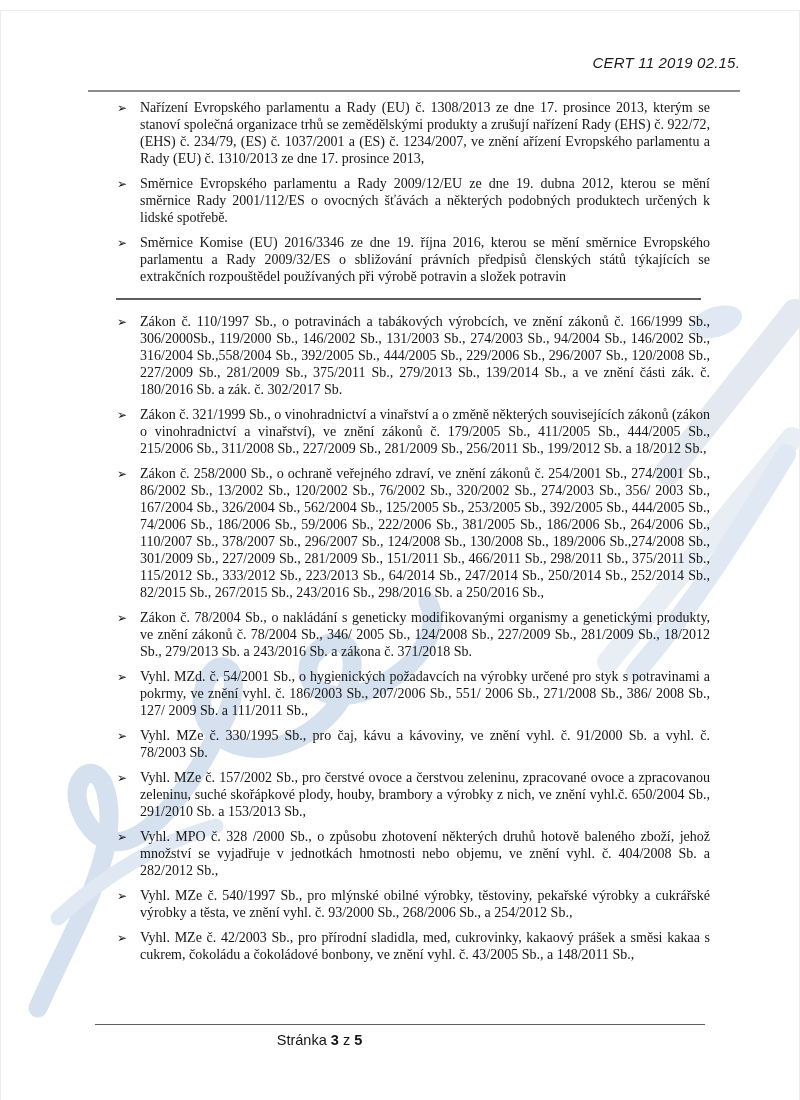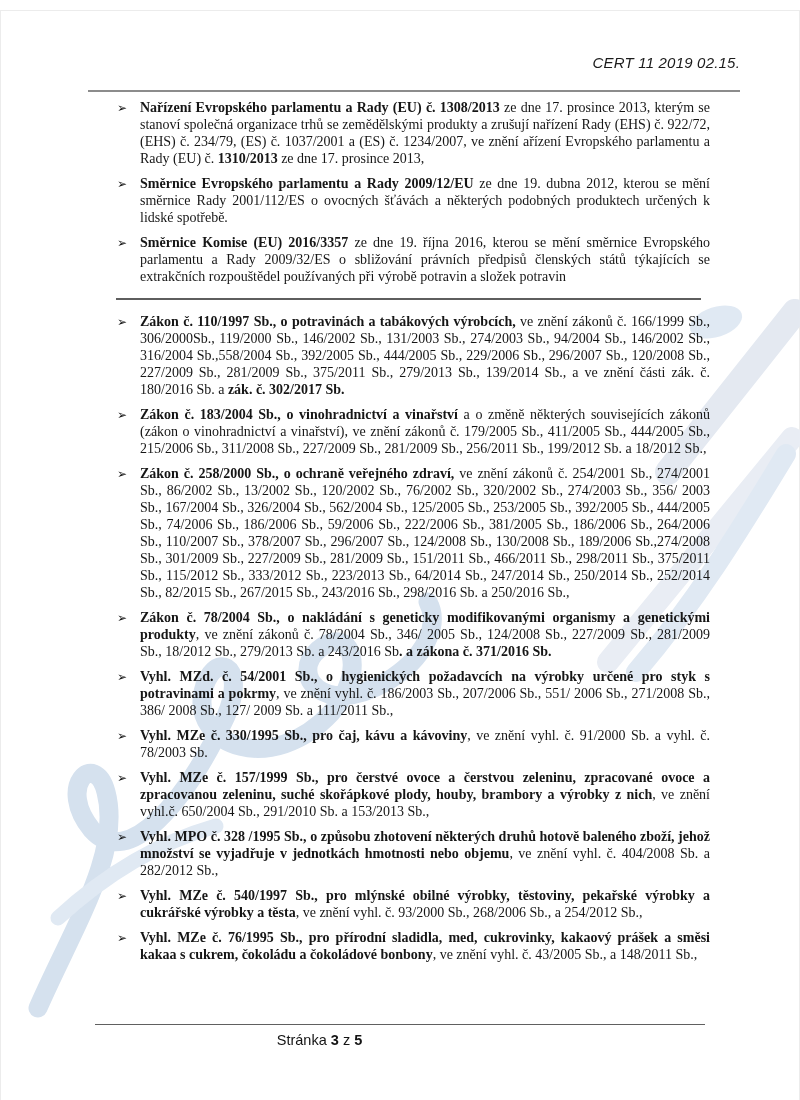--- a/index.html
+++ b/index.html
@@ -19,21 +19,21 @@
   .content { position:absolute; left:117px; top:89px; width:593px; }
   ul.blist { list-style:none; margin:0; padding:0; }
   ul.blist li {
     position:relative; padding-left:23px; margin:0 0 8px 0;
     text-align:justify; font-size:14px; line-height:17px;
   }
   ul.blist li .marker {
     position:absolute; left:0; top:0.5px; font-size:12px; color:#111;
     font-family:"DejaVu Sans", sans-serif;
   }
-  ul.blist b { font-weight:bold; }
+  ul.blist b { font-weight:normal; }
   .rule-mid { height:2px; background:#5e5e5e; width:585px; margin:13px 0 13px -1px; }
   .rule-footer { position:absolute; left:95px; top:1014px; width:610px; height:1px; background:#606060; }
   .footer {
     position:absolute; top:1022px; left:0; width:639px; text-align:center;
     font-family:"Liberation Sans", sans-serif; font-size:14.5px; color:#141414;
   }
   .footer b { font-weight:bold; }
 </style>
 </head>
 <body>
@@ -51,34 +51,34 @@
     </g>
   </svg>
 
   <div class="header">CERT 11 2019 02.15.</div>
   <div class="rule-top"></div>
 
   <div class="content">
     <ul class="blist">
         <li><span class="marker">➢</span><span><b>Nařízení Evropského parlamentu a Rady (EU) č. 1308/2013</b><span> ze dne 17. prosince 2013, kterým se stanoví společná organizace trhů se zemědělskými produkty a zrušují nařízení Rady (EHS) č. 922/72, (EHS) č. 234/79, (ES) č. 1037/2001 a (ES) č. 1234/2007, ve znění ařízení Evropského parlamentu a Rady (EU) č. </span><b>1310/2013</b><span> ze dne 17. prosince 2013,</span></span></li>
         <li><span class="marker">➢</span><span><b>Směrnice Evropského parlamentu a Rady 2009/12/EU</b><span> ze dne 19. dubna 2012, kterou se mění směrnice Rady 2001/112/ES o ovocných šťávách a některých podobných produktech určených k lidské spotřebě.</span></span></li>
-        <li><span class="marker">➢</span><span><b>Směrnice Komise (EU) 2016/3357</b><span> ze dne 19. října 2016, kterou se mění směrnice Evropského parlamentu a Rady 2009/32/ES o sbližování právních předpisů členských států týkajících se extrakčních rozpouštědel používaných při výrobě potravin a složek potravin</span></span></li>
+        <li><span class="marker">➢</span><span><b>Směrnice Komise (EU) 2016/3346</b><span> ze dne 19. října 2016, kterou se mění směrnice Evropského parlamentu a Rady 2009/32/ES o sbližování právních předpisů členských států týkajících se extrakčních rozpouštědel používaných při výrobě potravin a složek potravin</span></span></li>
       </ul>
     <div class="rule-mid"></div>
     <ul class="blist">
         <li><span class="marker">➢</span><span><b>Zákon č. 110/1997 Sb., o potravinách a tabákových výrobcích,</b><span> ve znění zákonů č. 166/1999 Sb., 306/2000Sb., 119/2000 Sb., 146/2002 Sb., 131/2003 Sb., 274/2003 Sb., 94/2004 Sb., 146/2002 Sb., 316/2004 Sb.,558/2004 Sb., 392/2005 Sb., 444/2005 Sb., 229/2006 Sb., 296/2007 Sb., 120/2008 Sb., 227/2009 Sb., 281/2009 Sb., 375/2011 Sb., 279/2013 Sb., 139/2014 Sb., a ve znění části zák. č. 180/2016 Sb. a </span><b>zák. č. 302/2017 Sb.</b></span></li>
-        <li><span class="marker">➢</span><span><b>Zákon č. 183/2004 Sb., o vinohradnictví a vinařství</b><span> a o změně některých souvisejících zákonů (zákon o vinohradnictví a vinařství), ve znění zákonů č. 179/2005 Sb., 411/2005 Sb., 444/2005 Sb., 215/2006 Sb., 311/2008 Sb., 227/2009 Sb., 281/2009 Sb., 256/2011 Sb., 199/2012 Sb. a 18/2012 Sb.,</span></span></li>
+        <li><span class="marker">➢</span><span><b>Zákon č. 321/1999 Sb., o vinohradnictví a vinařství</b><span> a o změně některých souvisejících zákonů (zákon o vinohradnictví a vinařství), ve znění zákonů č. 179/2005 Sb., 411/2005 Sb., 444/2005 Sb., 215/2006 Sb., 311/2008 Sb., 227/2009 Sb., 281/2009 Sb., 256/2011 Sb., 199/2012 Sb. a 18/2012 Sb.,</span></span></li>
         <li><span class="marker">➢</span><span><b>Zákon č. 258/2000 Sb., o ochraně veřejného zdraví,</b><span> ve znění zákonů č. 254/2001 Sb., 274/2001 Sb., 86/2002 Sb., 13/2002 Sb., 120/2002 Sb., 76/2002 Sb., 320/2002 Sb., 274/2003 Sb., 356/ 2003 Sb., 167/2004 Sb., 326/2004 Sb., 562/2004 Sb., 125/2005 Sb., 253/2005 Sb., 392/2005 Sb., 444/2005 Sb., 74/2006 Sb., 186/2006 Sb., 59/2006 Sb., 222/2006 Sb., 381/2005 Sb., 186/2006 Sb., 264/2006 Sb., 110/2007 Sb., 378/2007 Sb., 296/2007 Sb., 124/2008 Sb., 130/2008 Sb., 189/2006 Sb.,274/2008 Sb., 301/2009 Sb., 227/2009 Sb., 281/2009 Sb., 151/2011 Sb., 466/2011 Sb., 298/2011 Sb., 375/2011 Sb., 115/2012 Sb., 333/2012 Sb., 223/2013 Sb., 64/2014 Sb., 247/2014 Sb., 250/2014 Sb., 252/2014 Sb., 82/2015 Sb., 267/2015 Sb., 243/2016 Sb., 298/2016 Sb. a 250/2016 Sb.,</span></span></li>
-        <li><span class="marker">➢</span><span><b>Zákon č. 78/2004 Sb., o nakládání s geneticky modifikovanými organismy a genetickými produkty</b><span>, ve znění zákonů č. 78/2004 Sb., 346/ 2005 Sb., 124/2008 Sb., 227/2009 Sb., 281/2009 Sb., 18/2012 Sb., 279/2013 Sb. a 243/2016 Sb</span><b>. a zákona č. 371/2016 Sb.</b></span></li>
+        <li><span class="marker">➢</span><span><b>Zákon č. 78/2004 Sb., o nakládání s geneticky modifikovanými organismy a genetickými produkty</b><span>, ve znění zákonů č. 78/2004 Sb., 346/ 2005 Sb., 124/2008 Sb., 227/2009 Sb., 281/2009 Sb., 18/2012 Sb., 279/2013 Sb. a 243/2016 Sb</span><b>. a zákona č. 371/2018 Sb.</b></span></li>
         <li><span class="marker">➢</span><span><b>Vyhl. MZd. č. 54/2001 Sb., o hygienických požadavcích na výrobky určené pro styk s potravinami a pokrmy</b><span>, ve znění vyhl. č. 186/2003 Sb., 207/2006 Sb., 551/ 2006 Sb., 271/2008 Sb., 386/ 2008 Sb., 127/ 2009 Sb. a 111/2011 Sb.,</span></span></li>
         <li><span class="marker">➢</span><span><b>Vyhl. MZe č. 330/1995 Sb., pro čaj, kávu a kávoviny</b><span>, ve znění vyhl. č. 91/2000 Sb. a vyhl. č. 78/2003 Sb.</span></span></li>
-        <li><span class="marker">➢</span><span><b>Vyhl. MZe č. 157/1999 Sb., pro čerstvé ovoce a čerstvou zeleninu, zpracované ovoce a zpracovanou zeleninu, suché skořápkové plody, houby, brambory a výrobky z nich</b><span>, ve znění vyhl.č. 650/2004 Sb., 291/2010 Sb. a 153/2013 Sb.,</span></span></li>
-        <li><span class="marker">➢</span><span><b>Vyhl. MPO č. 328 /1995 Sb., o způsobu zhotovení některých druhů hotově baleného zboží, jehož množství se vyjadřuje v jednotkách hmotnosti nebo objemu</b><span>, ve znění vyhl. č. 404/2008 Sb. a 282/2012 Sb.,</span></span></li>
+        <li><span class="marker">➢</span><span><b>Vyhl. MZe č. 157/2002 Sb., pro čerstvé ovoce a čerstvou zeleninu, zpracované ovoce a zpracovanou zeleninu, suché skořápkové plody, houby, brambory a výrobky z nich</b><span>, ve znění vyhl.č. 650/2004 Sb., 291/2010 Sb. a 153/2013 Sb.,</span></span></li>
+        <li><span class="marker">➢</span><span><b>Vyhl. MPO č. 328 /2000 Sb., o způsobu zhotovení některých druhů hotově baleného zboží, jehož množství se vyjadřuje v jednotkách hmotnosti nebo objemu</b><span>, ve znění vyhl. č. 404/2008 Sb. a 282/2012 Sb.,</span></span></li>
         <li><span class="marker">➢</span><span><b>Vyhl. MZe č. 540/1997 Sb., pro mlýnské obilné výrobky, těstoviny, pekařské výrobky a cukrářské výrobky a těsta</b><span>, ve znění vyhl. č. 93/2000 Sb., 268/2006 Sb., a 254/2012 Sb.,</span></span></li>
-        <li><span class="marker">➢</span><span><b>Vyhl. MZe č. 76/1995 Sb., pro přírodní sladidla, med, cukrovinky, kakaový prášek a směsi kakaa s cukrem, čokoládu a čokoládové bonbony</b><span>, ve znění vyhl. č. 43/2005 Sb., a 148/2011 Sb.,</span></span></li>
+        <li><span class="marker">➢</span><span><b>Vyhl. MZe č. 42/2003 Sb., pro přírodní sladidla, med, cukrovinky, kakaový prášek a směsi kakaa s cukrem, čokoládu a čokoládové bonbony</b><span>, ve znění vyhl. č. 43/2005 Sb., a 148/2011 Sb.,</span></span></li>
       </ul>
   </div>
 
   <div class="rule-footer"></div>
   <div class="footer">
     <span>Stránka</span>&nbsp;<b>3</b>&nbsp;<span>z</span>&nbsp;<b>5</b>
   </div>
 
 </div>
 

